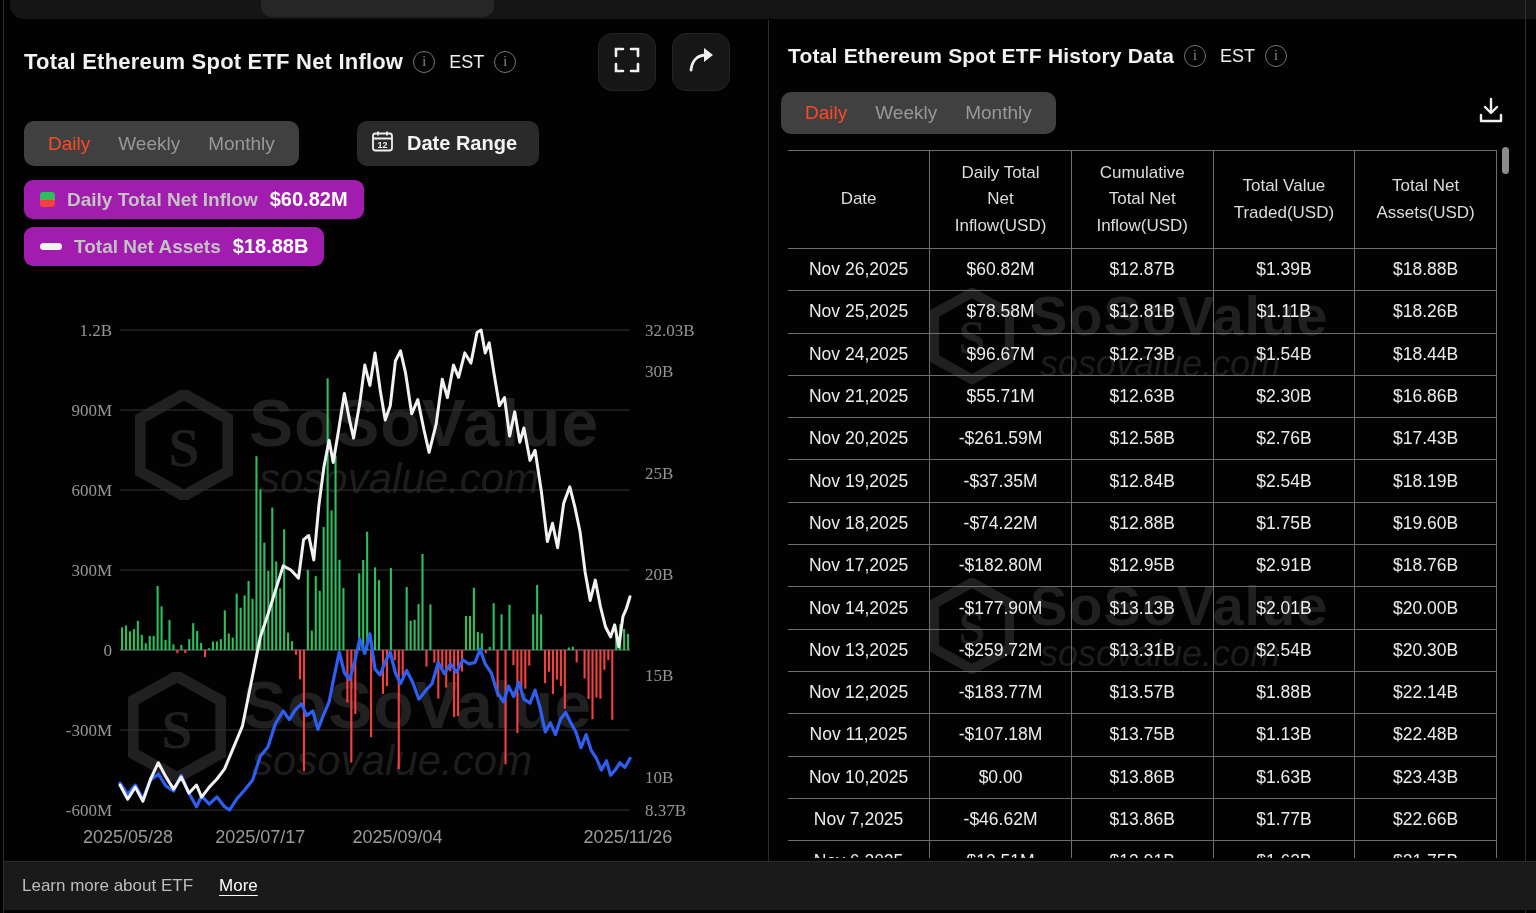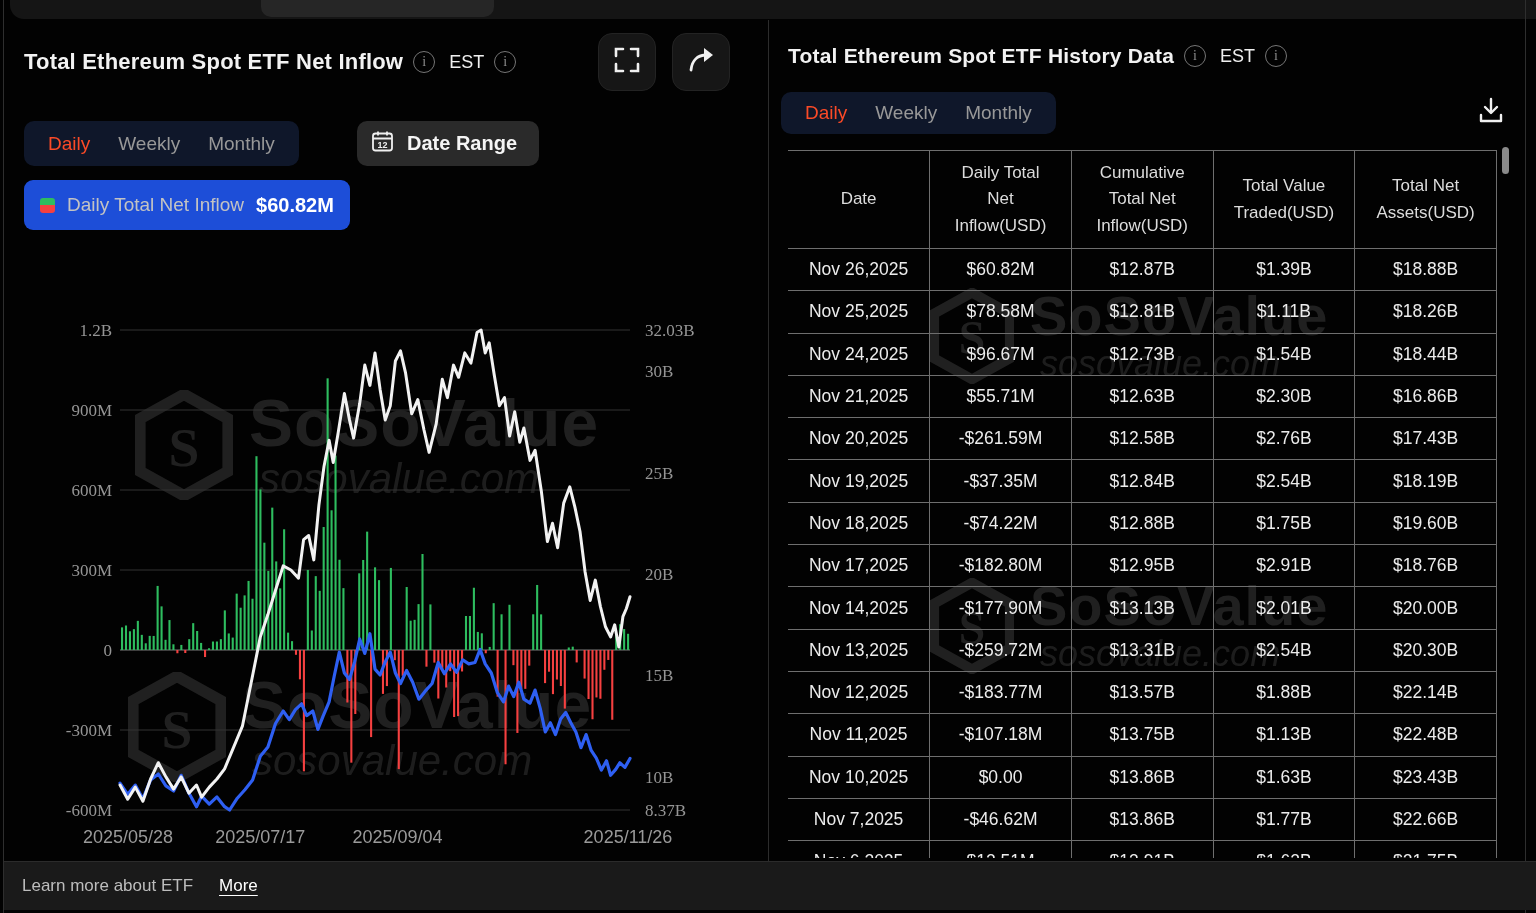--- a/index.html
+++ b/index.html
@@ -19,32 +19,32 @@
   .panel-title{font-weight:700;color:#f2f2f2;letter-spacing:.2px;}
   .t-left{font-size:22px;}
   .t-right{font-size:21px;}
   .est{font-size:18px;color:#efefef;margin-left:4px;}
   .iicon{width:20px;height:20px;border:1.5px solid #757575;border-radius:50%;color:#8d8d8d;
          display:inline-flex;align-items:center;justify-content:center;flex:none;
          font-family:"Liberation Serif",serif;font-size:14px;line-height:1;}
   .iicon::before{content:"i";}
 
   
-  .pill{display:inline-flex;align-items:center;background:#0f172a;border-radius:10px;padding:0 10px;}
+  .pill{display:inline-flex;align-items:center;background:#404040;border-radius:10px;padding:0 10px;}
   .pill .tab{padding:0 14px;font-size:19px;color:#989898;cursor:pointer;white-space:nowrap;}
   .pill .tab.active{color:#fb4a27;}
   .h45{height:45px;} .h42{height:42px;}
   .daterange{display:inline-flex;align-items:center;gap:12px;background:#2a2a2a;border-radius:10px;
              height:45px;padding:0 22px;font-size:20px;font-weight:700;color:#f5f5f5;}
   .sqbtn{width:56px;height:56px;background:#161616;border:1px solid #232323;border-radius:14px;
          display:flex;align-items:center;justify-content:center;}
 
   
-  .chip{display:inline-flex;align-items:center;gap:12px;background:#1d4ed8;border-radius:9px;
-        height:50px;padding:0 16px;font-size:19px;color:#c3c3c3;white-space:nowrap;}
+  .chip{display:inline-flex;align-items:center;gap:12px;background:#a21caf;border-radius:9px;
+        height:39px;padding:0 16px;font-size:19px;color:#c3c3c3;white-space:nowrap;font-weight:bold;}
   .chip b{color:#fff;font-size:20px;}
   .sq-icon{width:15px;height:15px;border-radius:3px;overflow:hidden;display:flex;flex-direction:column;flex:none;}
   .sq-icon i{flex:1;}
   .dash{width:22px;height:7px;border-radius:4px;flex:none;}
 
   
   .wm{display:flex;align-items:flex-start;gap:16px;pointer-events:none;opacity:.9;}
   .wm .txt{display:flex;flex-direction:column;}
   .wm .brand{font-weight:800;color:#242424;letter-spacing:1px;line-height:1;}
   .wm .site{font-style:italic;color:#212121;line-height:1;margin-top:2px;margin-left:10px;}
@@ -125,20 +125,25 @@
     <span>Date Range</span>
   </div>
 
   <div class="abs chip" style="left:24px;top:180px;">
     <span class="sq-icon">
         <i style="background:#2ebd5f"></i>
         <i style="background:#f54040"></i>
       </span>
     <span>Daily Total Net Inflow</span>
     <b>$60.82M</b>
+  </div>
+  <div class="abs chip" style="left:24px;top:227px;">
+    <span class="dash" style="background:#f2f2f2"></span>
+    <span>Total Net Assets</span>
+    <b>$18.88B</b>
   </div>
 
   <div class="abs wm wm-lg" style="left:135px;top:390px;">
     <svg width="98" height="110" viewBox="0 0 60 66">
       <path d="M30 2 L57 17 V49 L30 64 L3 49 V17 Z" fill="none" stroke="#242424" stroke-width="7"></path>
       <text x="30" y="46" text-anchor="middle" font-size="34" font-weight="bold" fill="#242424">S</text>
     </svg>
     <span class="txt">
         <span class="brand">SoSoValue</span>
         <span class="site">sosovalue.com</span>

